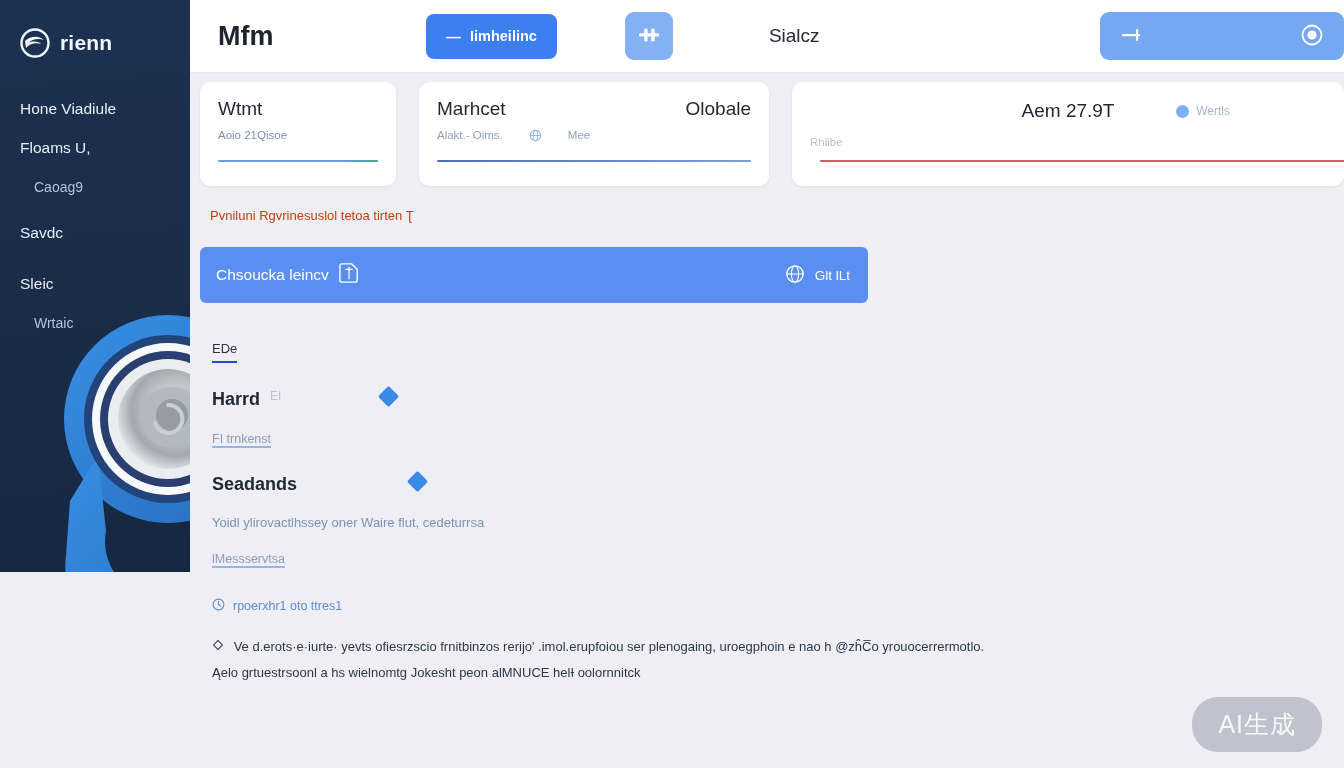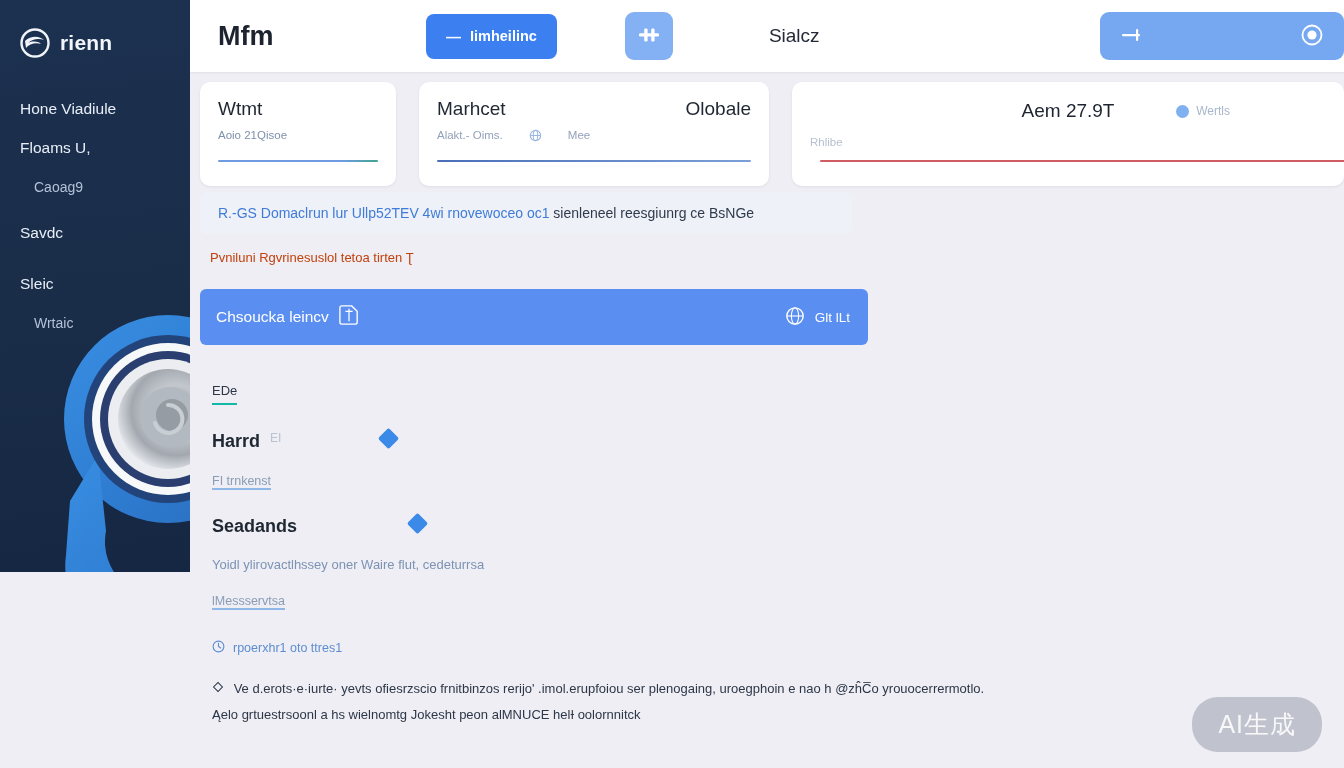--- a/index.html
+++ b/index.html
@@ -338,21 +338,21 @@
     white-space: nowrap;
   }
 
   .list { margin-top: 36px; padding-left: 12px; }
 
   .list-kicker {
     font-size: 13px;
     color: #2c3646;
     filter: blur(0.5px);
     display: inline-block;
-    border-bottom: 2px solid #14b8a6;
+    border-bottom: 2px solid #1d4ed8;
     padding-bottom: 5px;
     white-space: nowrap;
   }
 
   .list-row {
     display: flex;
     align-items: flex-start;
     margin-top: 26px;
   }
   .list-title {
@@ -559,24 +559,20 @@
           </span>
         </div>
         <div class="card-c-sub">Rhlibe</div>
         <div class="card-bar bar-red"></div>
       </div>
 
     </div>
 
     <div class="content">
 
-      <div class="notice">
-        <span class="hl">R.-GS Domaclrun lur Ullp52TEV 4wi rnovewoceo oc1</span>
-        <span>sienleneel reesgiunrg ce BsNGe</span>
-      </div>
 
       <div class="subnotice">Pvniluni Rgvrinesuslol tetoa tirten Ʈ</div>
 
       <div class="highlight-bar">
         <span class="hb-left">
           <span>Chsoucka leincv</span>
           <span>
             <svg viewBox="0 0 22 24" width="20" height="22" xmlns="http://www.w3.org/2000/svg">
               <path d="M3 2 h11 l6 6 v12 a2 2 0 0 1 -2 2 H3 a2 2 0 0 1 -2 -2 V4 a2 2 0 0 1 2 -2 z" fill="none" stroke="#ffffff" stroke-width="1.5"></path>
               <line x1="11" y1="5" x2="11" y2="19" stroke="#ffffff" stroke-width="1.4"></line>

